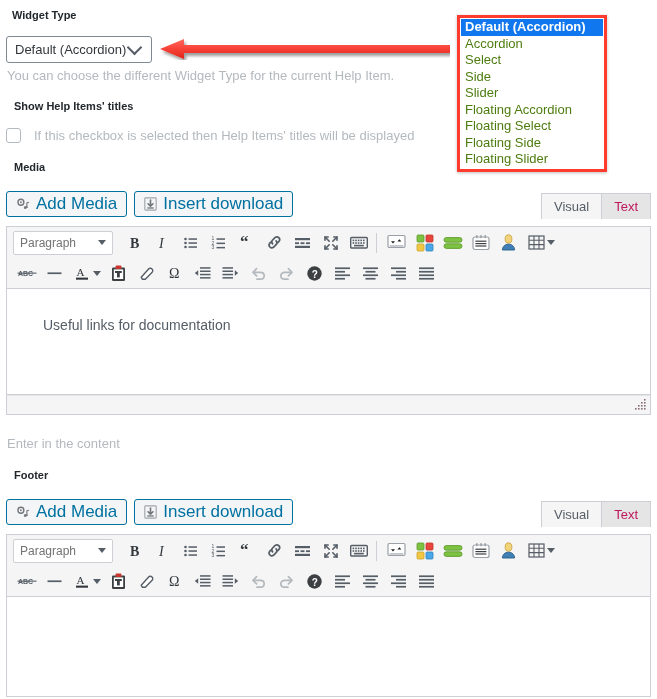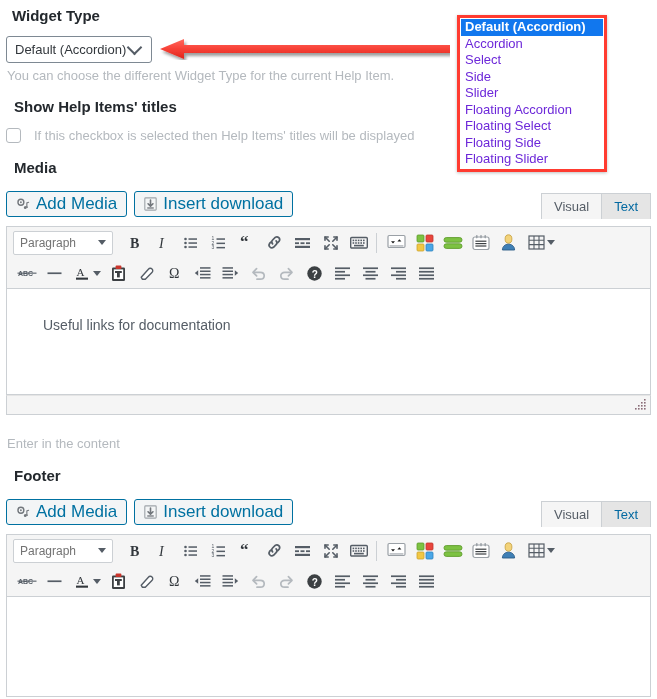--- a/index.html
+++ b/index.html
@@ -10,21 +10,21 @@
     font-size:13px;
     color:#23282d;
     position:relative;
     overflow:hidden;
   }
   .page{position:relative;width:657px;height:699px;}
 
   
   .field-label{
     font-weight:bold;
-    font-size:15px;
+    font-size:11px;
     color:#23282d;
     line-height:15px;
   }
   .help-text{
     color:#b4b9be;
     font-size:13px;
     line-height:16px;
   }
 
   
@@ -66,21 +66,21 @@
     border:3px solid #ff3b30;
     background:#ffffff;
     box-sizing:border-box;
     padding:1px;
     box-shadow:0 1px 3px rgba(0,0,0,.25);
   }
   .dd-item{
     font-size:13px;
     line-height:16.5px;
     padding:0 4px;
-    color:#6d28d9;
+    color:#4d7c0f;
     white-space:nowrap;
     font-family:"Liberation Sans", sans-serif;
   }
   .dd-item.selected{
     background:#1177ee;
     color:#ffffff;
     font-weight:bold;
   }
 
   
@@ -138,21 +138,21 @@
     color:#555d66;
   }
   .vt-tab.active{
     background:#f5f5f5;
     border-color:#ccd0d4;
     color:#555d66;
   }
   .vt-tab.inactive{
     background:#e5e5e5;
     border-color:#ccd0d4;
-    color:#0369a1;
+    color:#be185d;
     margin-left:-1px;
   }
 
   .tb-wrap{
     border:1px solid #ccd0d4;
     background:#f5f5f5;
     box-sizing:border-box;
   }
   .tb-row{
     display:flex;align-items:center;

